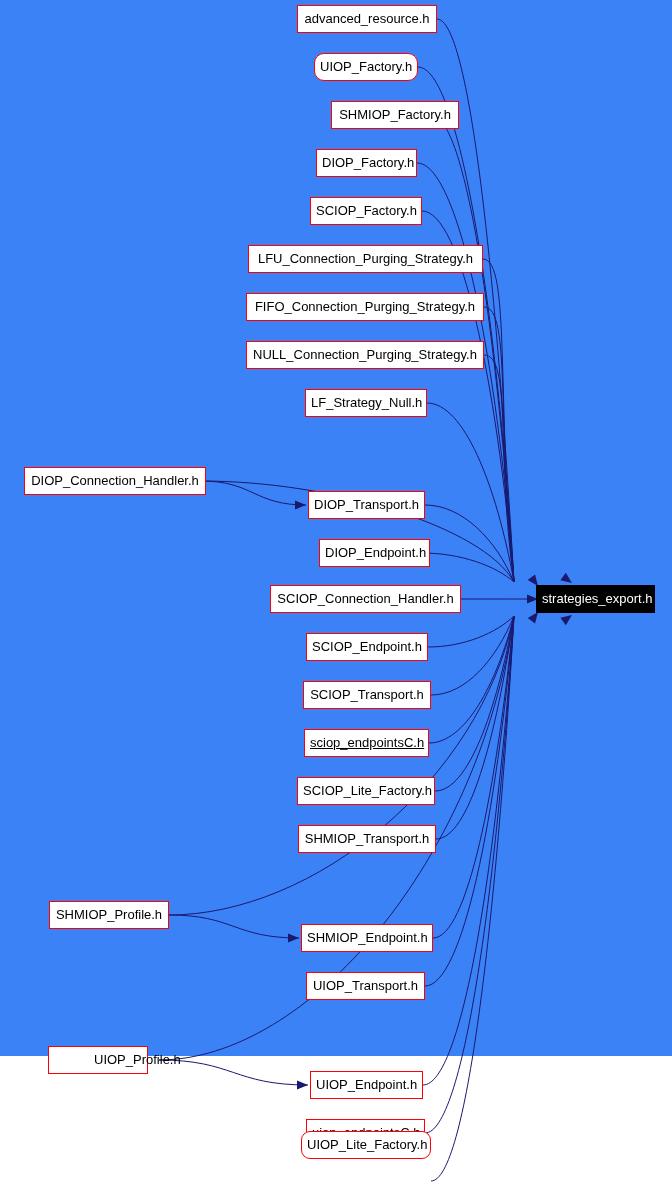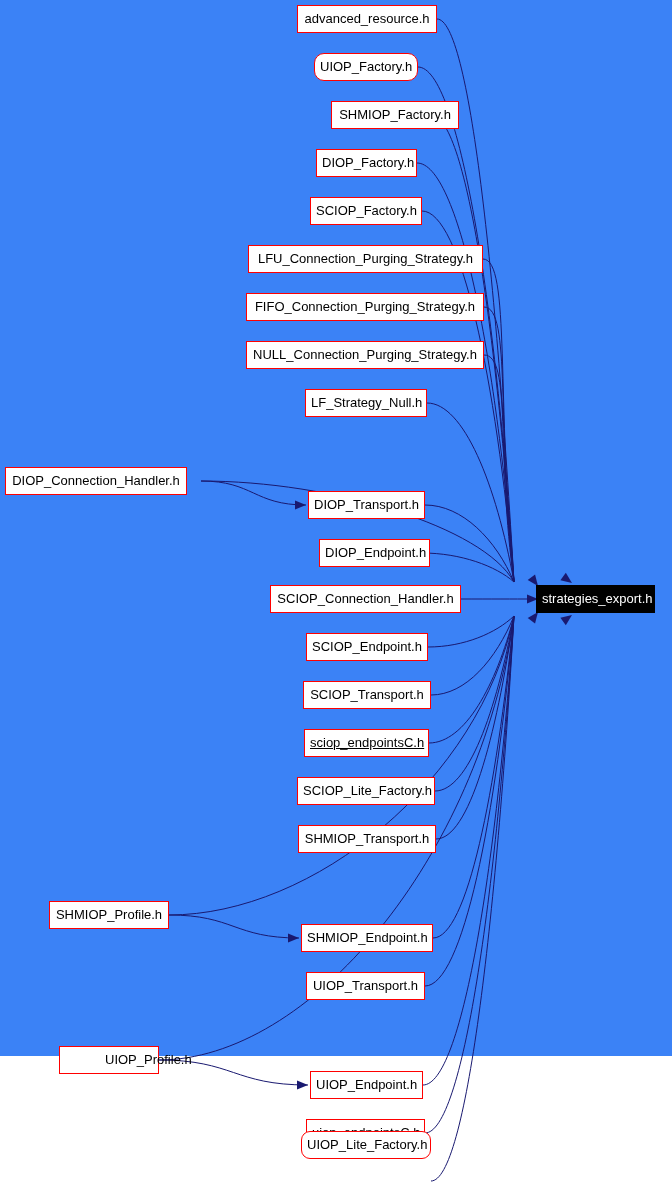--- a/index.html
+++ b/index.html
@@ -114,21 +114,21 @@
     </div>
     <div class="node" style="left: 246px; top: 293px; width: 238px;">
       <span class="node-label">FIFO_Connection_Purging_Strategy.h</span>
     </div>
     <div class="node" style="left: 246px; top: 341px; width: 238px;">
       <span class="node-label">NULL_Connection_Purging_Strategy.h</span>
     </div>
     <div class="node" style="left: 305px; top: 389px; width: 122px; text-align: center;">
       <span class="node-label">LF_Strategy_Null.h</span>
     </div>
-    <div class="node" style="left: 5px; top: 467px; width: 182px;">
+    <div class="node" style="left: 24px; top: 467px; width: 182px;">
       <span class="node-label">DIOP_Connection_Handler.h</span>
     </div>
     <div class="node" style="left: 308px; top: 491px; width: 117px;">
       <span class="node-label">DIOP_Transport.h</span>
     </div>
     <div class="node" style="left: 319px; top: 539px; width: 111px;">
       <span class="node-label">DIOP_Endpoint.h</span>
     </div>
     <div class="node" style="left: 270px; top: 585px; width: 191px;">
       <span class="node-label">SCIOP_Connection_Handler.h</span>
@@ -150,21 +150,21 @@
     </div>
     <div class="node" style="left: 49px; top: 901px; width: 120px;">
       <span class="node-label">SHMIOP_Profile.h</span>
     </div>
     <div class="node" style="left: 301px; top: 924px; width: 132px;">
       <span class="node-label">SHMIOP_Endpoint.h</span>
     </div>
     <div class="node" style="left: 306px; top: 972px; width: 119px;">
       <span class="node-label">UIOP_Transport.h</span>
     </div>
-    <div class="node" style="left: 59px; top: 1046px; width: 100px; padding-left: 40px;">
+    <div class="node" style="left: 48px; top: 1046px; width: 100px; padding-left: 40px;">
       <span class="node-label">UIOP_Profile.h</span>
     </div>
     <div class="node" style="left: 310px; top: 1071px; width: 113px;">
       <span class="node-label">UIOP_Endpoint.h</span>
     </div>
     <div class="node" style="left: 306px; top: 1119px; width: 119px;">
       <span class="node-label">uiop_endpointsC.h</span>
     </div>
     <div class="node" style="left: 301px; top: 1131px; width: 130px; border-radius: 9px;">
       <span class="node-label">UIOP_Lite_Factory.h</span>

